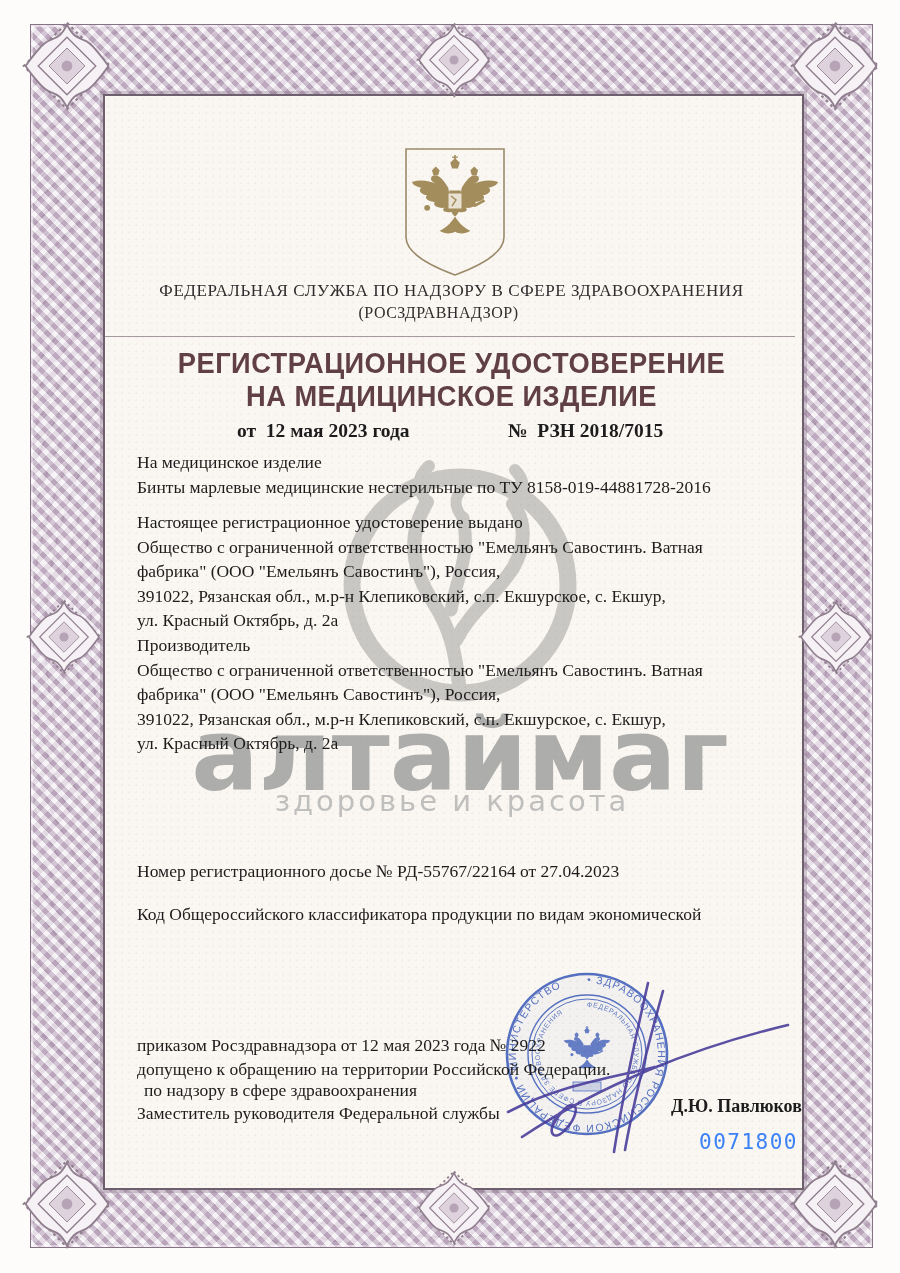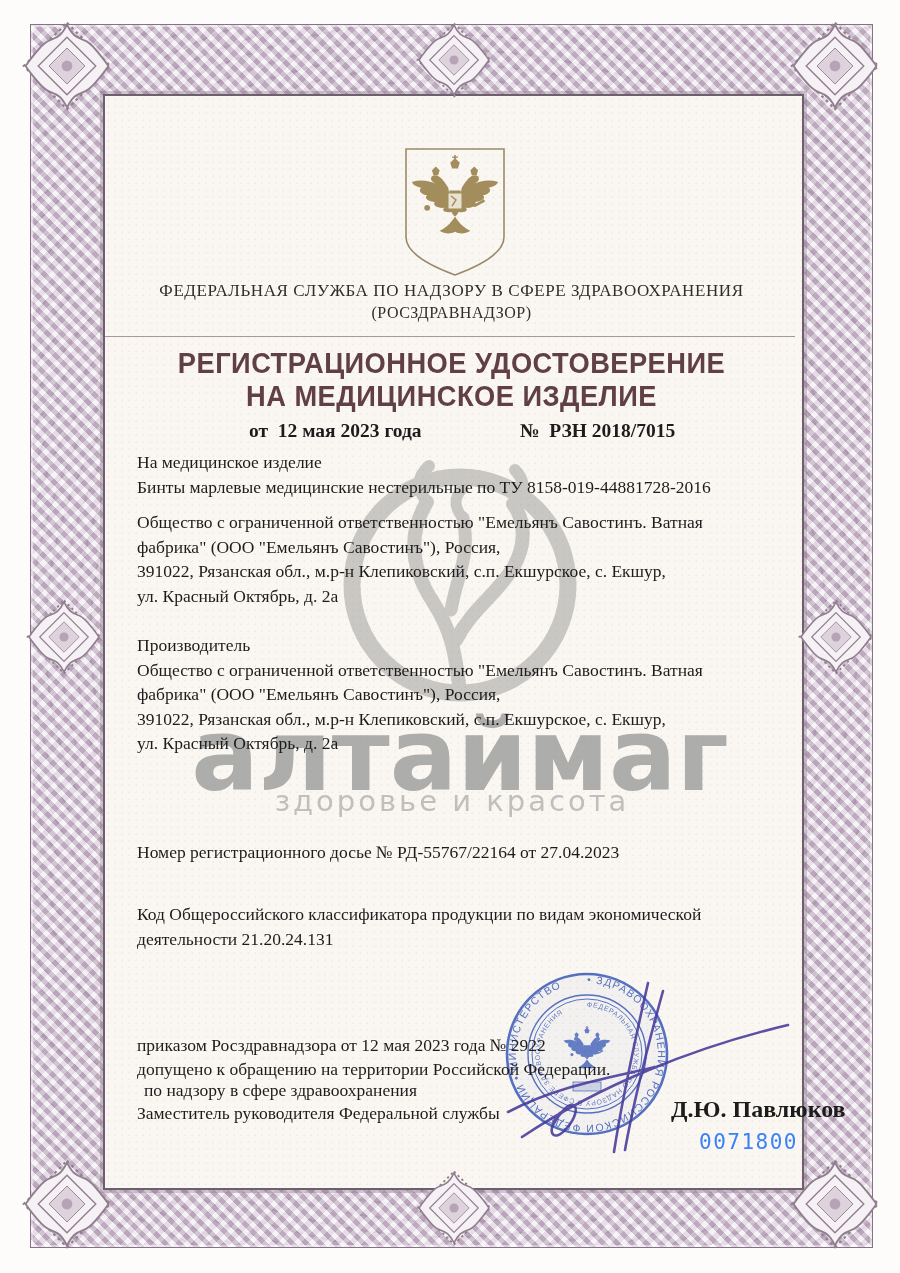--- a/index.html
+++ b/index.html
@@ -16,34 +16,34 @@
   
   #sheet{position:absolute;left:103px;top:94px;width:697px;height:1092px;
     background-color:#faf7f2;
     background-image:radial-gradient(rgba(150,138,128,.10) 1px, transparent 1px);
     background-size:7px 7px;
     border:2px solid #6d5f6d;box-shadow:0 0 0 3px rgba(135,115,135,.35);}
   .orn{position:absolute;}
   .abs{position:absolute;}
   .ctr{text-align:center;}
   .b{font-weight:normal;}
-  .pre{white-space:pre;margin-left:12px;}
+  .pre{white-space:pre;}
   #hdr1{left:103px;top:281px;width:697px;font-size:17px;letter-spacing:.6px;color:#2f2d2e;}
-  #hdr2{left:103px;top:304px;width:697px;font-size:16px;letter-spacing:.5px;color:#2f2d2e;}
+  #hdr2{left:90px;top:304px;width:697px;font-size:16px;letter-spacing:.5px;color:#2f2d2e;}
   #divider{left:105px;top:336px;width:690px;height:1px;background:#a59aa0;}
   .title-line{left:103px;width:697px;color:#613f46;font-family:"Liberation Sans",sans-serif;
     font-weight:bold;font-size:29px;letter-spacing:.5px;transform:scaleX(.94);}
   #title1{top:347px;}
   #title2{top:380px;}
   #dateline{left:237px;top:420px;font-size:19.5px;font-weight:bold;}
   #numline{left:508px;top:420px;font-size:19.5px;font-weight:bold;}
   .para{position:absolute;left:137px;width:652px;font-size:17.5px;line-height:24.5px;}
   .para .ln{display:block;}
   #p10 .ln2{padding-left:7px;}
-  #signer-name{left:671px;top:1096px;font-size:24px;font-weight:bold;}
+  #signer-name{left:671px;top:1096px;font-size:18px;font-weight:bold;}
   #serial{left:699px;top:1130px;font-family:"DejaVu Sans Mono",monospace;font-size:21px;
     letter-spacing:1.5px;color:#3b82f6;font-weight:500;}
   
   #wm-brand{left:10px;top:697px;width:900px;text-align:center;
     font-family:"DejaVu Sans",sans-serif;font-weight:bold;font-size:100px;
     color:#9b9b9b;opacity:.8;letter-spacing:0;}
   #wm-tag{left:0;top:784px;width:904px;text-align:center;
     font-family:"DejaVu Sans",sans-serif;font-size:29px;letter-spacing:3px;
     color:#b9b9b9;opacity:.9;}
   #wm-logo{left:335px;top:460px;opacity:.42;}
@@ -157,43 +157,43 @@
     <use href="#eagle" x="58" y="56" width="52" height="52" fill="#4565c6" opacity=".9"></use>
     <rect x="70" y="112" width="28" height="9" fill="rgba(80,110,200,.25)" stroke="#4565c6" stroke-width=".8"></rect>
   </svg>
 
   <div class="para" style="top:450px">
     <span class="ln">На медицинское изделие</span>
     <span class="ln b">Бинты марлевые медицинские нестерильные по ТУ 8158-019-44881728-2016</span>
   </div>
 
   <div class="para" style="top:510px">
+    <span class="ln">Настоящее регистрационное удостоверение выдано</span>
     <span class="ln b">Общество с ограниченной ответственностью "Емельянъ Савостинъ. Ватная</span>
     <span class="ln b">фабрика" (ООО "Емельянъ Савостинъ"), Россия,</span>
     <span class="ln b">391022, Рязанская обл., м.р-н Клепиковский, с.п. Екшурское, с. Екшур,</span>
     <span class="ln b">ул. Красный Октябрь, д. 2а</span>
   </div>
 
   <div class="para" style="top:633px">
     <span class="ln">Производитель</span>
     <span class="ln b">Общество с ограниченной ответственностью "Емельянъ Савостинъ. Ватная</span>
     <span class="ln b">фабрика" (ООО "Емельянъ Савостинъ"), Россия,</span>
     <span class="ln b">391022, Рязанская обл., м.р-н Клепиковский, с.п. Екшурское, с. Екшур,</span>
     <span class="ln b">ул. Красный Октябрь, д. 2а</span>
   </div>
 
 
-  <div class="para" style="top:840px">
+  <div class="para" style="top:859px">
     <span>Номер регистрационного досье </span><span class="b">№ РД-55767/22164 от 27.04.2023</span>
   </div>
 
 
   <div class="para" style="top:902px">
     <span class="ln">Код Общероссийского классификатора продукции по видам экономической</span>
-    <span class="ln"><span>деятельности </span><span class="b">21.20.24.131</span></span>
   </div>
 
 
   <div class="para" style="top:1033px;line-height:24px">
     <span class="ln">приказом Росздравнадзора от 12 мая 2023 года № 2922</span>
     <span class="ln">допущено к обращению на территории Российской Федерации.</span>
   </div>
 
   <div class="para" id="p10" style="top:1079px;line-height:23px">
     <span class="ln b ln2">по надзору в сфере здравоохранения</span>

